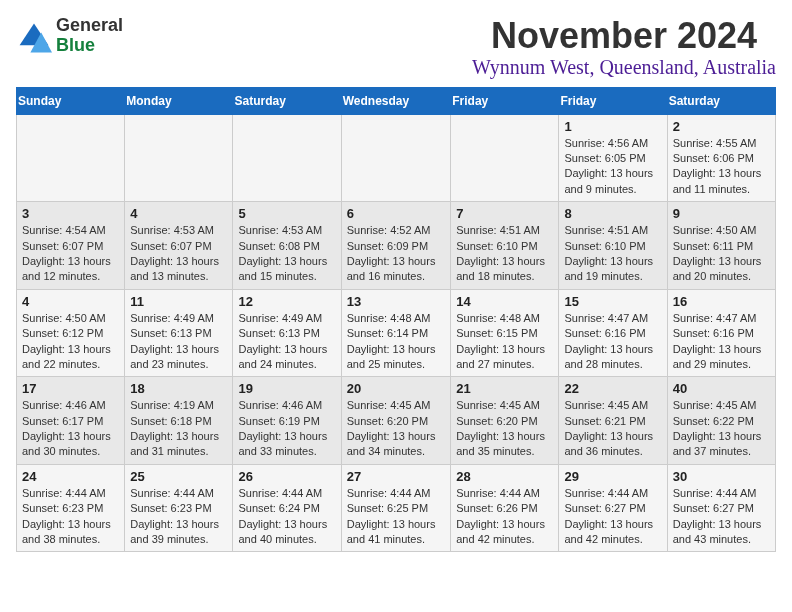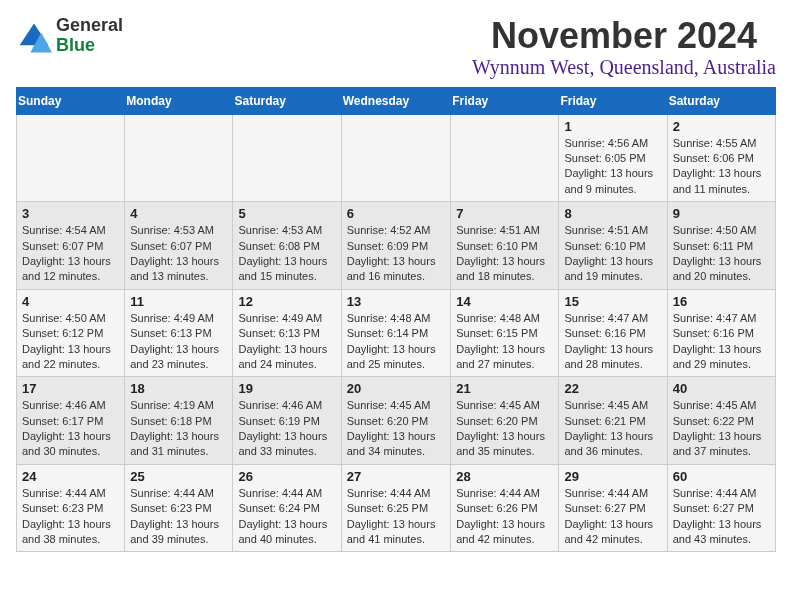--- a/index.html
+++ b/index.html
@@ -305,20 +305,20 @@
 Sunset: 6:26 PM
 Daylight: 13 hours and 42 minutes.</div>
         </td>
         <td>
           <span class="day-number">29</span>
           <div class="day-info">Sunrise: 4:44 AM
 Sunset: 6:27 PM
 Daylight: 13 hours and 42 minutes.</div>
         </td>
         <td>
-          <span class="day-number">60</span>
+          <span class="day-number">30</span>
           <div class="day-info">Sunrise: 4:44 AM
 Sunset: 6:27 PM
 Daylight: 13 hours and 43 minutes.</div>
         </td>
       </tr>
     </tbody>
 </table>
 
 </body></html>

